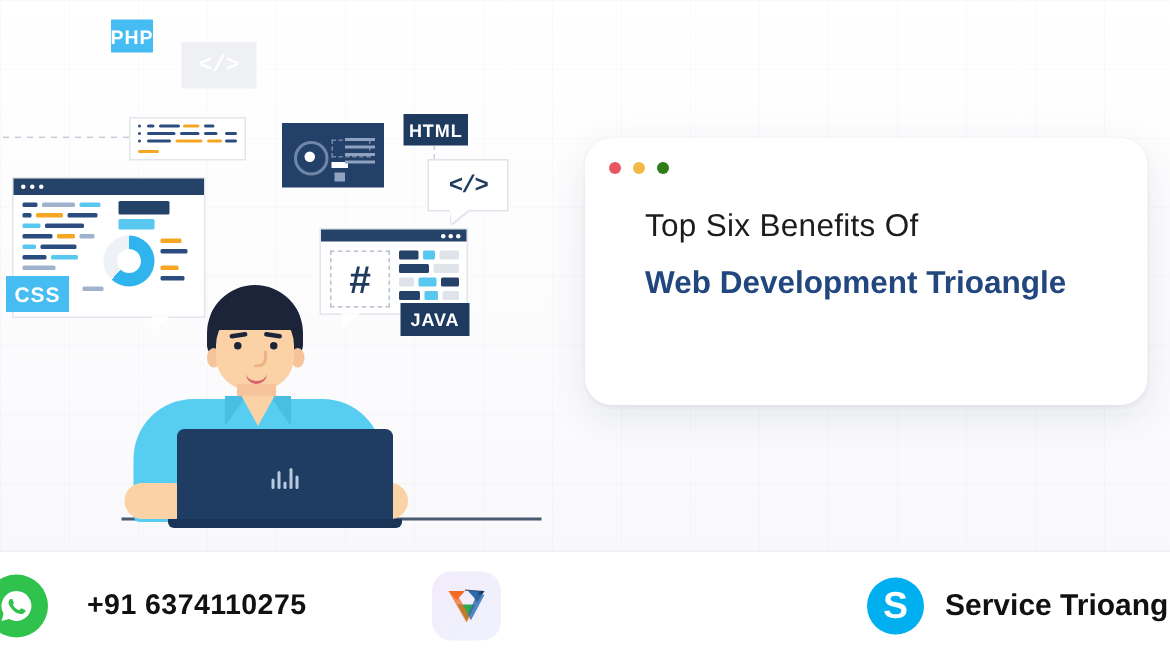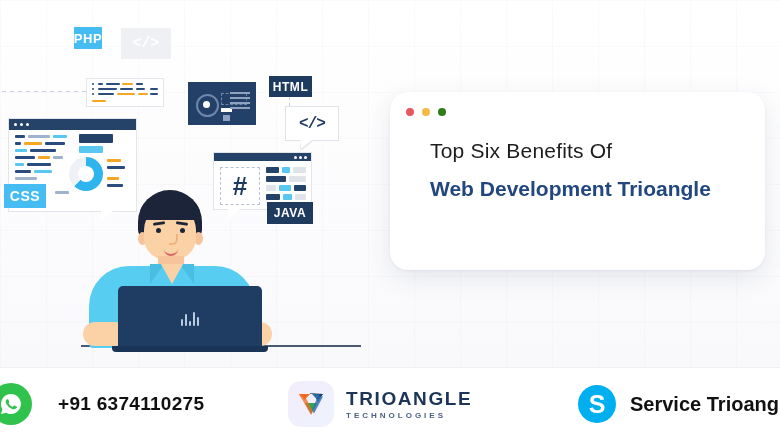--- a/index.html
+++ b/index.html
@@ -23,21 +23,21 @@
       linear-gradient(to bottom, rgba(140,150,175,0.045) 1px, transparent 1px);
     background-size:46px 46px;}
 
   
   .piece{position:absolute;}
 
   .badge{
     position:absolute;color:#fff;font-weight:700;letter-spacing:.6px;
     display:flex;align-items:center;justify-content:center;font-size:13px;
   }
-  .badge.php{left:74px;top:27px;width:28px;height:22px;background:#45bdf3;font-size:13px;}
+  .badge.php{left:74px;top:13px;width:28px;height:22px;background:#45bdf3;font-size:13px;}
   .badge.css{left:4px;top:184px;width:42px;height:24px;background:#45bdf3;font-size:14px;}
   .badge.java{left:269px;top:76px;width:43px;height:21px;background:#1e3a5f;font-size:12px;}
   .badge.html{left:267px;top:202px;width:46px;height:22px;background:#1e3a5f;font-size:12px;}
 
   
   .tile-code{left:121px;top:28px;width:50px;height:31px;background:#eef0f3;
     display:flex;align-items:center;justify-content:center;}
   .tile-code span{color:#ffffff;font-family:"Liberation Mono",monospace;font-size:15px;font-weight:700;}
 
   
@@ -337,24 +337,20 @@
       <div class="logo-tile">
         <svg width="30" height="28" viewBox="0 0 30 28" aria-hidden="true">
           <path fill="#f26b21" d="M3 4h11l-5.5 6z"></path>
           <path fill="#2b6cb0" d="M16 4h11l-5.5 6z"></path>
           <path fill="#2fa84f" d="M9 13h12l-6 11z"></path>
           <path fill="#1d3557" d="M14 3l13 1-5 8-1.6-3 3.4-4.6-9.8-.6z" opacity=".85"></path>
           <path fill="#2b6cb0" d="M22 6l5 .5-9 17-2-3.6z" opacity=".8"></path>
           <path fill="#f26b21" d="M3 4l5 .5 9 17-2 3.5z" opacity=".75"></path>
         </svg>
       </div>
-      <div class="brand-text">
-        <div class="brand-main">TRIOANGLE</div>
-        <div class="brand-sub">TECHNOLOGIES</div>
-      </div>
     </div>
 
     <div class="fgroup skype">
       <div class="sk">
         <span>S</span>
       </div>
       <div class="skype-text">Service Trioangle</div>
     </div>
 
   </div>

